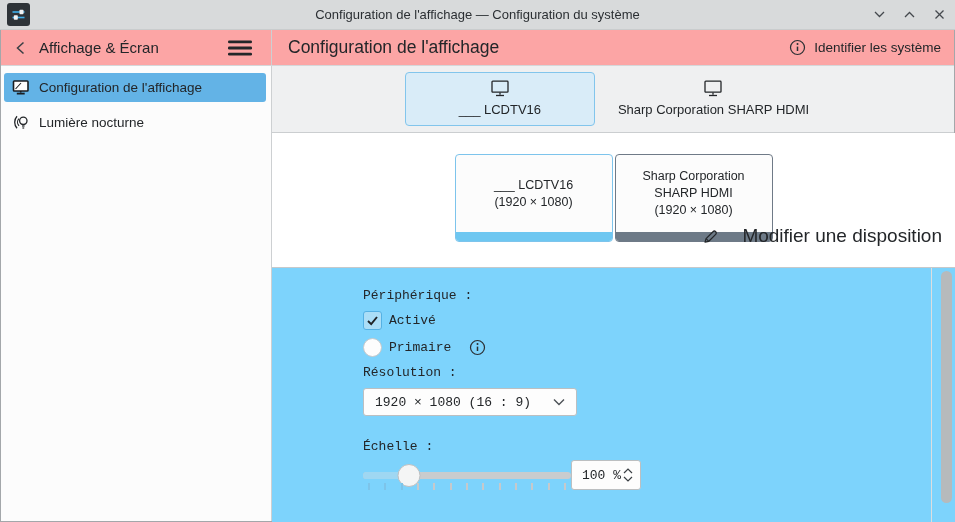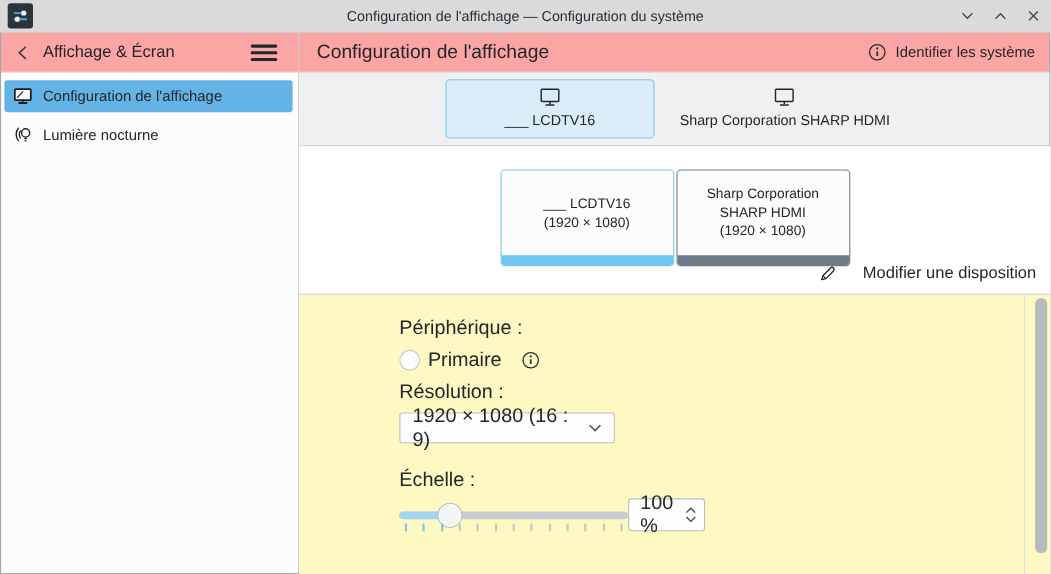--- a/index.html
+++ b/index.html
@@ -58,36 +58,36 @@
   
   .monitors { height:135px; flex:0 0 135px; background:#ffffff; border-bottom:1px solid #c6c9cb;
     position:relative; display:flex; justify-content:center; }
   .monitor-pair { display:flex; gap:2px; margin-top:21px; height:88px; }
   .monitor-box { position:relative; width:158px; height:88px; background:#fcfcfc;
     border-radius:4px; display:flex; flex-direction:column; align-items:center; justify-content:center;
     padding:0 10px 9px; text-align:center; font-size:12.5px; line-height:1.35; cursor:pointer; }
   .monitor-box.blue { border:1px solid #7dc4ec; }
   .monitor-box.gray { border:1px solid #6f7a87; }
   .mon-accent { position:absolute; left:0; right:0; bottom:0; height:9px; border-radius:0 0 3px 3px; }
-  .edit-layout { position:absolute; right:13px; bottom:10px; display:flex; align-items:center; gap:23px;
-    cursor:pointer; font-size:15px; }
-
-  
-  .form { flex:1; position:relative; background:#fef9c3; padding:20px 0 0 91px; font-size:18px; }
+  .edit-layout { position:absolute; right:13px; bottom:20px; display:flex; align-items:center; gap:23px;
+    cursor:pointer; font-size:19px; }
+
+  
+  .form { flex:1; position:relative; background:#7dd3fc; padding:20px 0 0 91px; font-size:13px;font-family:Liberation Mono, monospace; }
   .form-label { margin-bottom:8px; }
   .row { display:flex; align-items:center; gap:7px; margin-bottom:8px; }
   .row.radio-row { }
   .checkbox { width:19px; height:19px; border-radius:3px; background:#abdef7;
     border:1px solid #55b1e4; display:flex; align-items:center; justify-content:center; cursor:pointer; }
   .checkbox svg { display:none; }
   .checkbox.checked svg { display:block; }
   .radio { width:19px; height:19px; border-radius:50%; background:#fdfdfd;
     border:1px solid #c6c9cb; cursor:pointer; }
   .info-small { margin-left:11px; display:flex; cursor:pointer; }
-  .dropdown { width:196px; height:28px; background:#fdfdfd; border:1px solid #bcbfc1; border-radius:3px;
+  .dropdown { width:214px; height:28px; background:#fdfdfd; border:1px solid #bcbfc1; border-radius:3px;
     display:flex; align-items:center; justify-content:space-between; padding:0 11px; margin-bottom:23px;
     cursor:pointer; }
   .scale-label { margin-bottom:6px; }
   .scale-row { display:flex; align-items:flex-start; gap:0; }
   .slider { position:relative; width:208px; height:34px; cursor:pointer; }
   .slider-track { position:absolute; left:0; right:0; top:12px; height:7px; border-radius:3.5px;
     background:#c9ccce; overflow:hidden; }
   .slider-fill { height:100%; background:#9fd7f2; }
   .slider-handle { position:absolute; top:4px; width:23px; height:23px; border-radius:50%;
     background:#f4f5f5; border:1px solid #bcbfc1; transform:translateX(-50%); }
@@ -234,20 +234,28 @@
             <path d="M3 14.2 L4.1 10.6 L11 3.7 a1.9 1.9 0 0 1 2.7 2.7 L6.8 13.3 L3 14.2 Z" fill="none" stroke="#232629" stroke-width="1.25" stroke-linejoin="round"></path>
             <line x1="4.1" y1="10.6" x2="6.8" y2="13.3" stroke="#232629" stroke-width="1.1"></line>
           </svg>
           <span>Modifier une disposition</span>
         </div>
       </div>
 
       <div class="form">
         <div class="form-label">Périphérique :</div>
 
+        <div class="row">
+          <span class="checkbox checked">
+            <svg width="13" height="13" viewBox="0 0 13 13">
+              <polyline points="2,7 5.2,10.2 11,3" fill="none" stroke="#1f2326" stroke-width="1.9"></polyline>
+            </svg>
+          </span>
+          <span>Activé</span>
+        </div>
 
         <div class="row radio-row">
           <span class="radio"></span>
           <span>Primaire</span>
           <span class="info-small">
             <svg width="17" height="17" viewBox="0 0 17 17">
               <circle cx="8.5" cy="8.5" r="7" fill="none" stroke="#2a2e32" stroke-width="1.2"></circle>
               <line x1="8.5" y1="7.6" x2="8.5" y2="12" stroke="#2a2e32" stroke-width="1.5"></line>
               <circle cx="8.5" cy="5" r="1" fill="#2a2e32"></circle>
             </svg>

